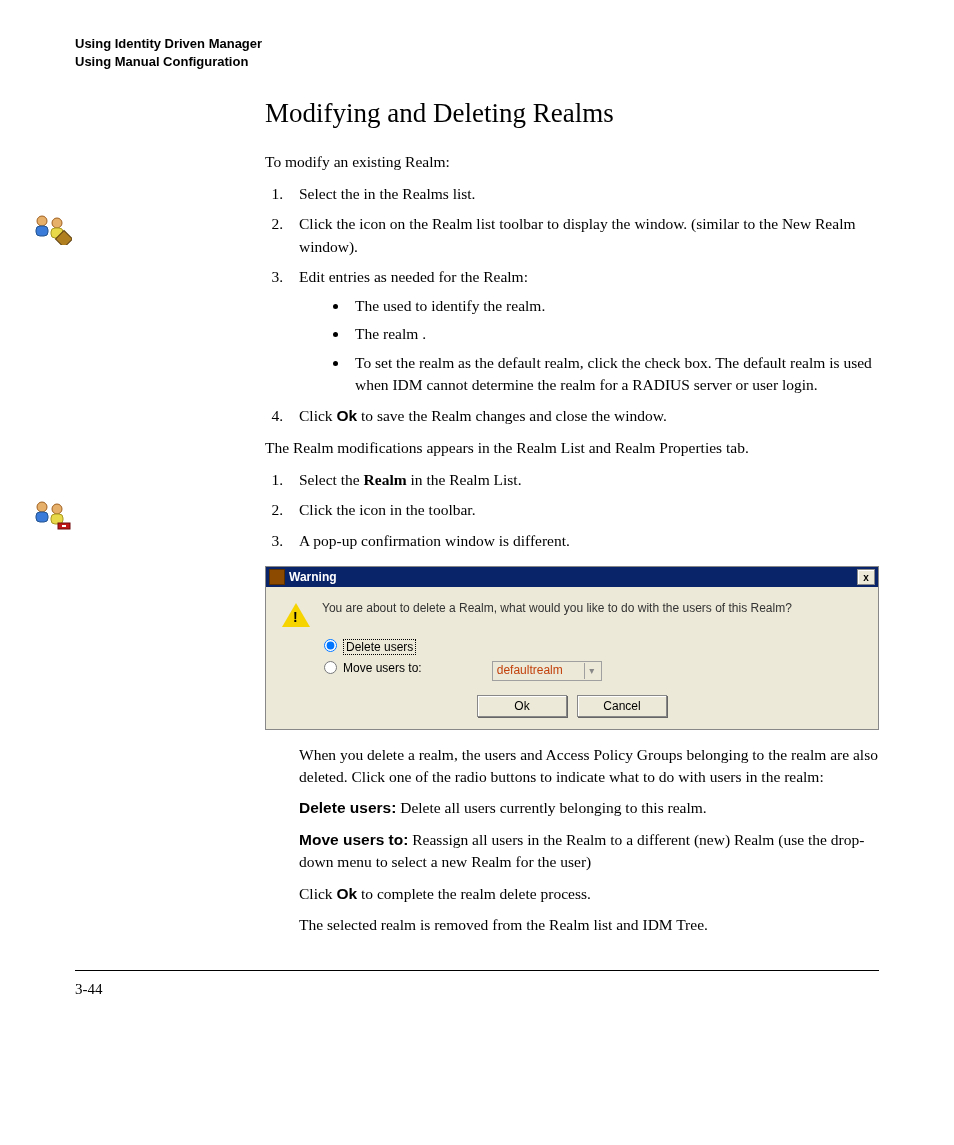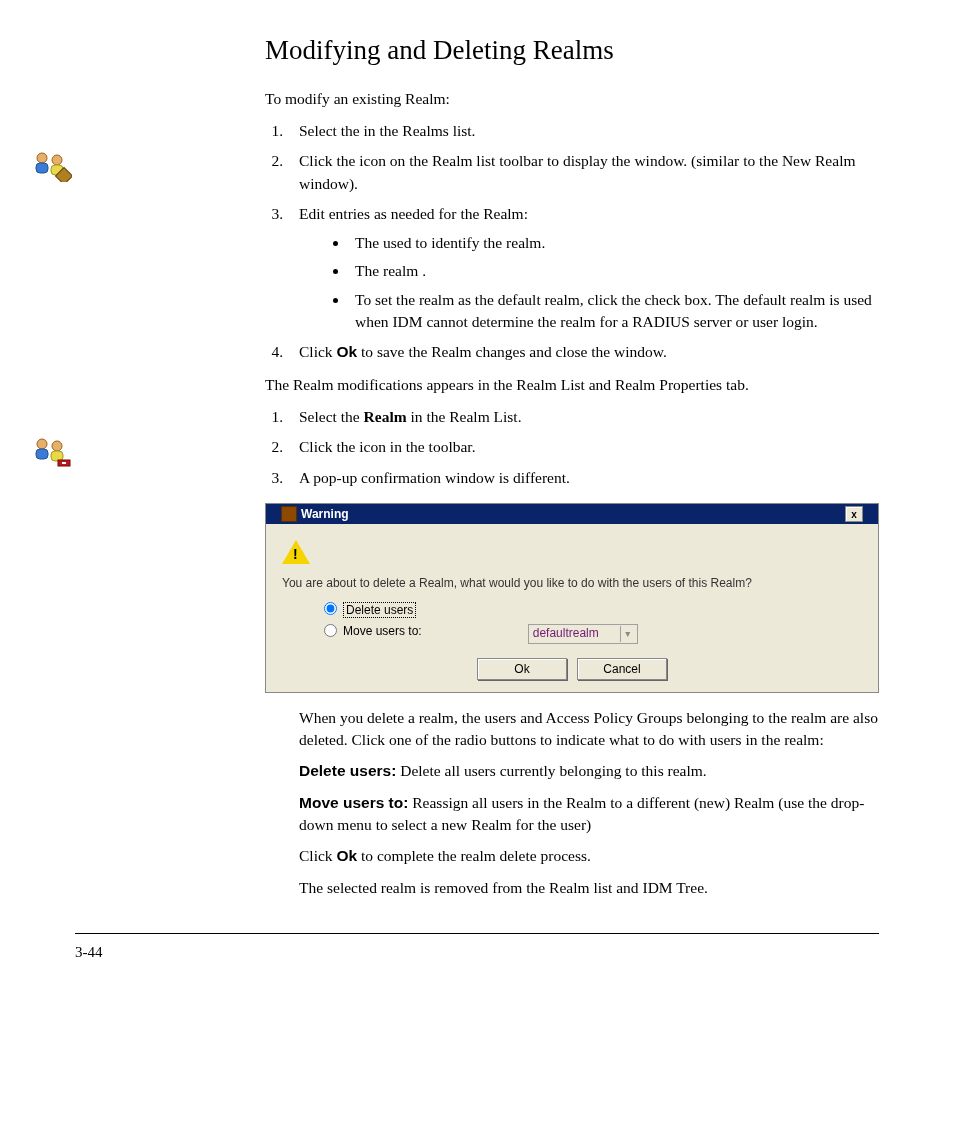--- a/index.html
+++ b/index.html
@@ -81,21 +81,21 @@
     font-family: Tahoma, Arial, sans-serif;
     font-size: 12px;
     color: #000;
   }
   .dialog-title {
     background: linear-gradient(#0a246a, #0a246a);
     color: #fff;
     display: flex;
     align-items: center;
     justify-content: space-between;
-    padding: 2px 15px;
+    padding: 2px 3px;
     font-weight: bold;
   }
   .dialog-title-left {
     display: flex;
     align-items: center;
     gap: 4px;
   }
   .title-icon {
     width: 14px;
     height: 14px;
@@ -118,21 +118,20 @@
     box-shadow: inset 1px 1px 0 #fff;
   }
   .dialog-body {
     padding: 14px 16px 12px 16px;
   }
   .dialog-msg {
     display: flex;
     align-items: flex-start;
     gap: 12px;
     margin-bottom: 12px;
-    flex-direction: column;
   }
   .warn-tri {
     width: 0;
     height: 0;
     border-left: 14px solid transparent;
     border-right: 14px solid transparent;
     border-bottom: 24px solid #f6d400;
     position: relative;
     flex-shrink: 0;
     margin-top: 2px;
@@ -162,27 +161,27 @@
     margin: 0;
   }
   .radio-label {
     font-size: 12px;
   }
   .focus-rect {
     border: 1px dotted #000;
     padding: 0 2px;
   }
   .move-select {
-    margin-left: 100px;
+    margin-left: 64px;
     width: 110px;
     height: 20px;
     background: #ece9d8;
     border: 1px solid #a0a0a0;
     font-size: 12px;
-    color: #701a75;
+    color: #c2410c;
     padding: 1px 18px 1px 4px;
     position: relative;
     display: inline-block;
     box-sizing: border-box;
   }
   .move-select::after {
     content: "▾";
     position: absolute;
     right: 2px;
     top: 1px;
@@ -220,20 +219,24 @@
   }
   .page-num {
     font-family: Georgia, serif;
     font-size: 15px;
   }
 </style>
 </head>
 <body>
 
 <div class="page rel">
+  <div class="header">
+    <div>Using Identity Driven Manager</div>
+    <div>Using Manual Configuration</div>
+  </div>
 
   <div class="content">
     <h1>Modifying and Deleting Realms</h1>
 
     <p>To modify an existing Realm:</p>
 
     <ol>
       <li>
         <span>Select the </span><span> in the Realms list.</span>
       </li>

